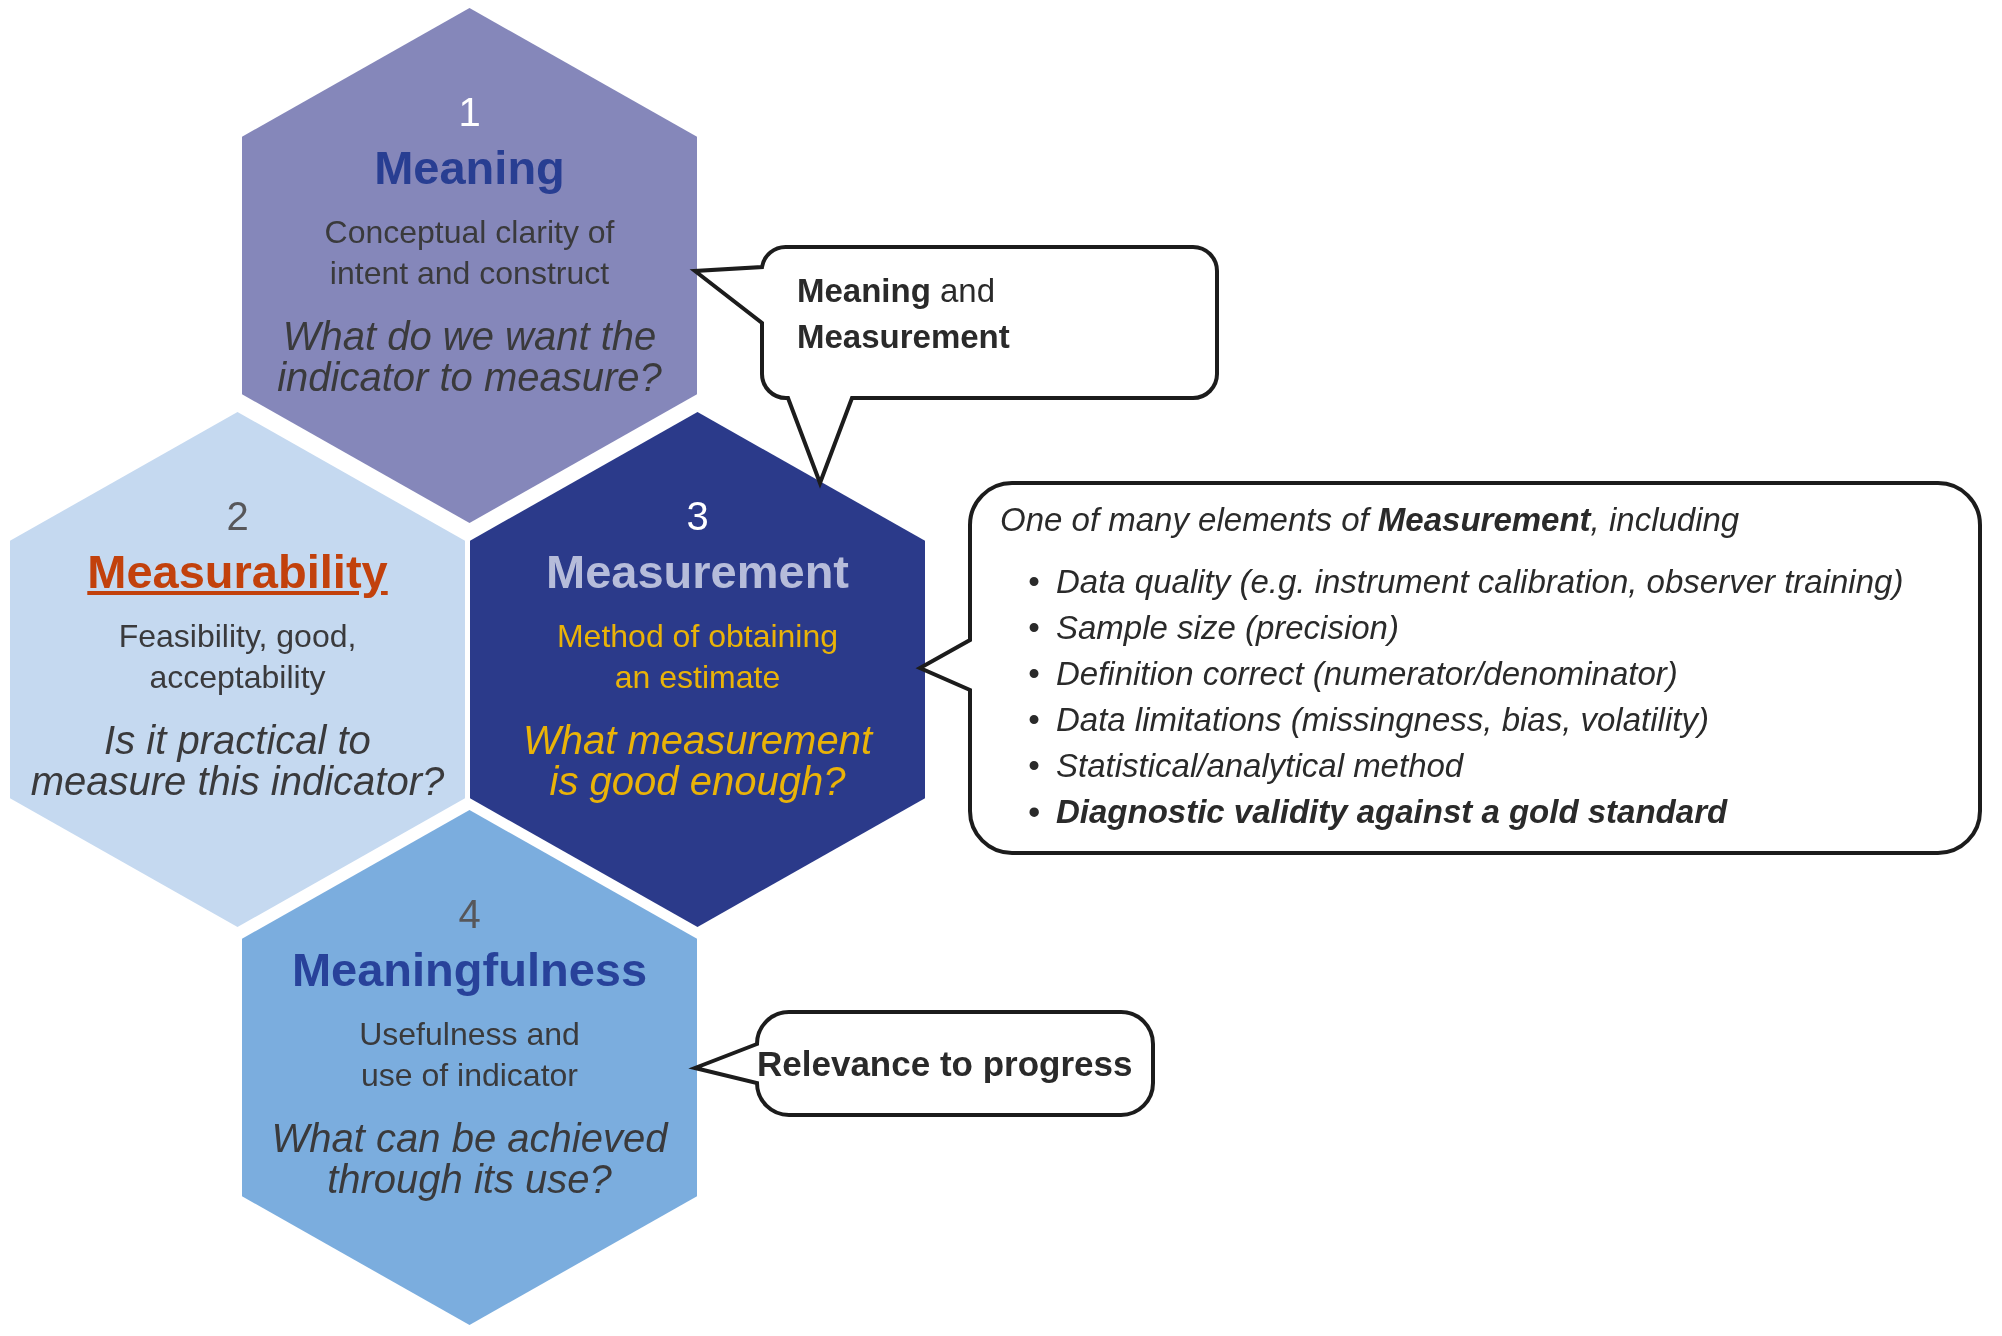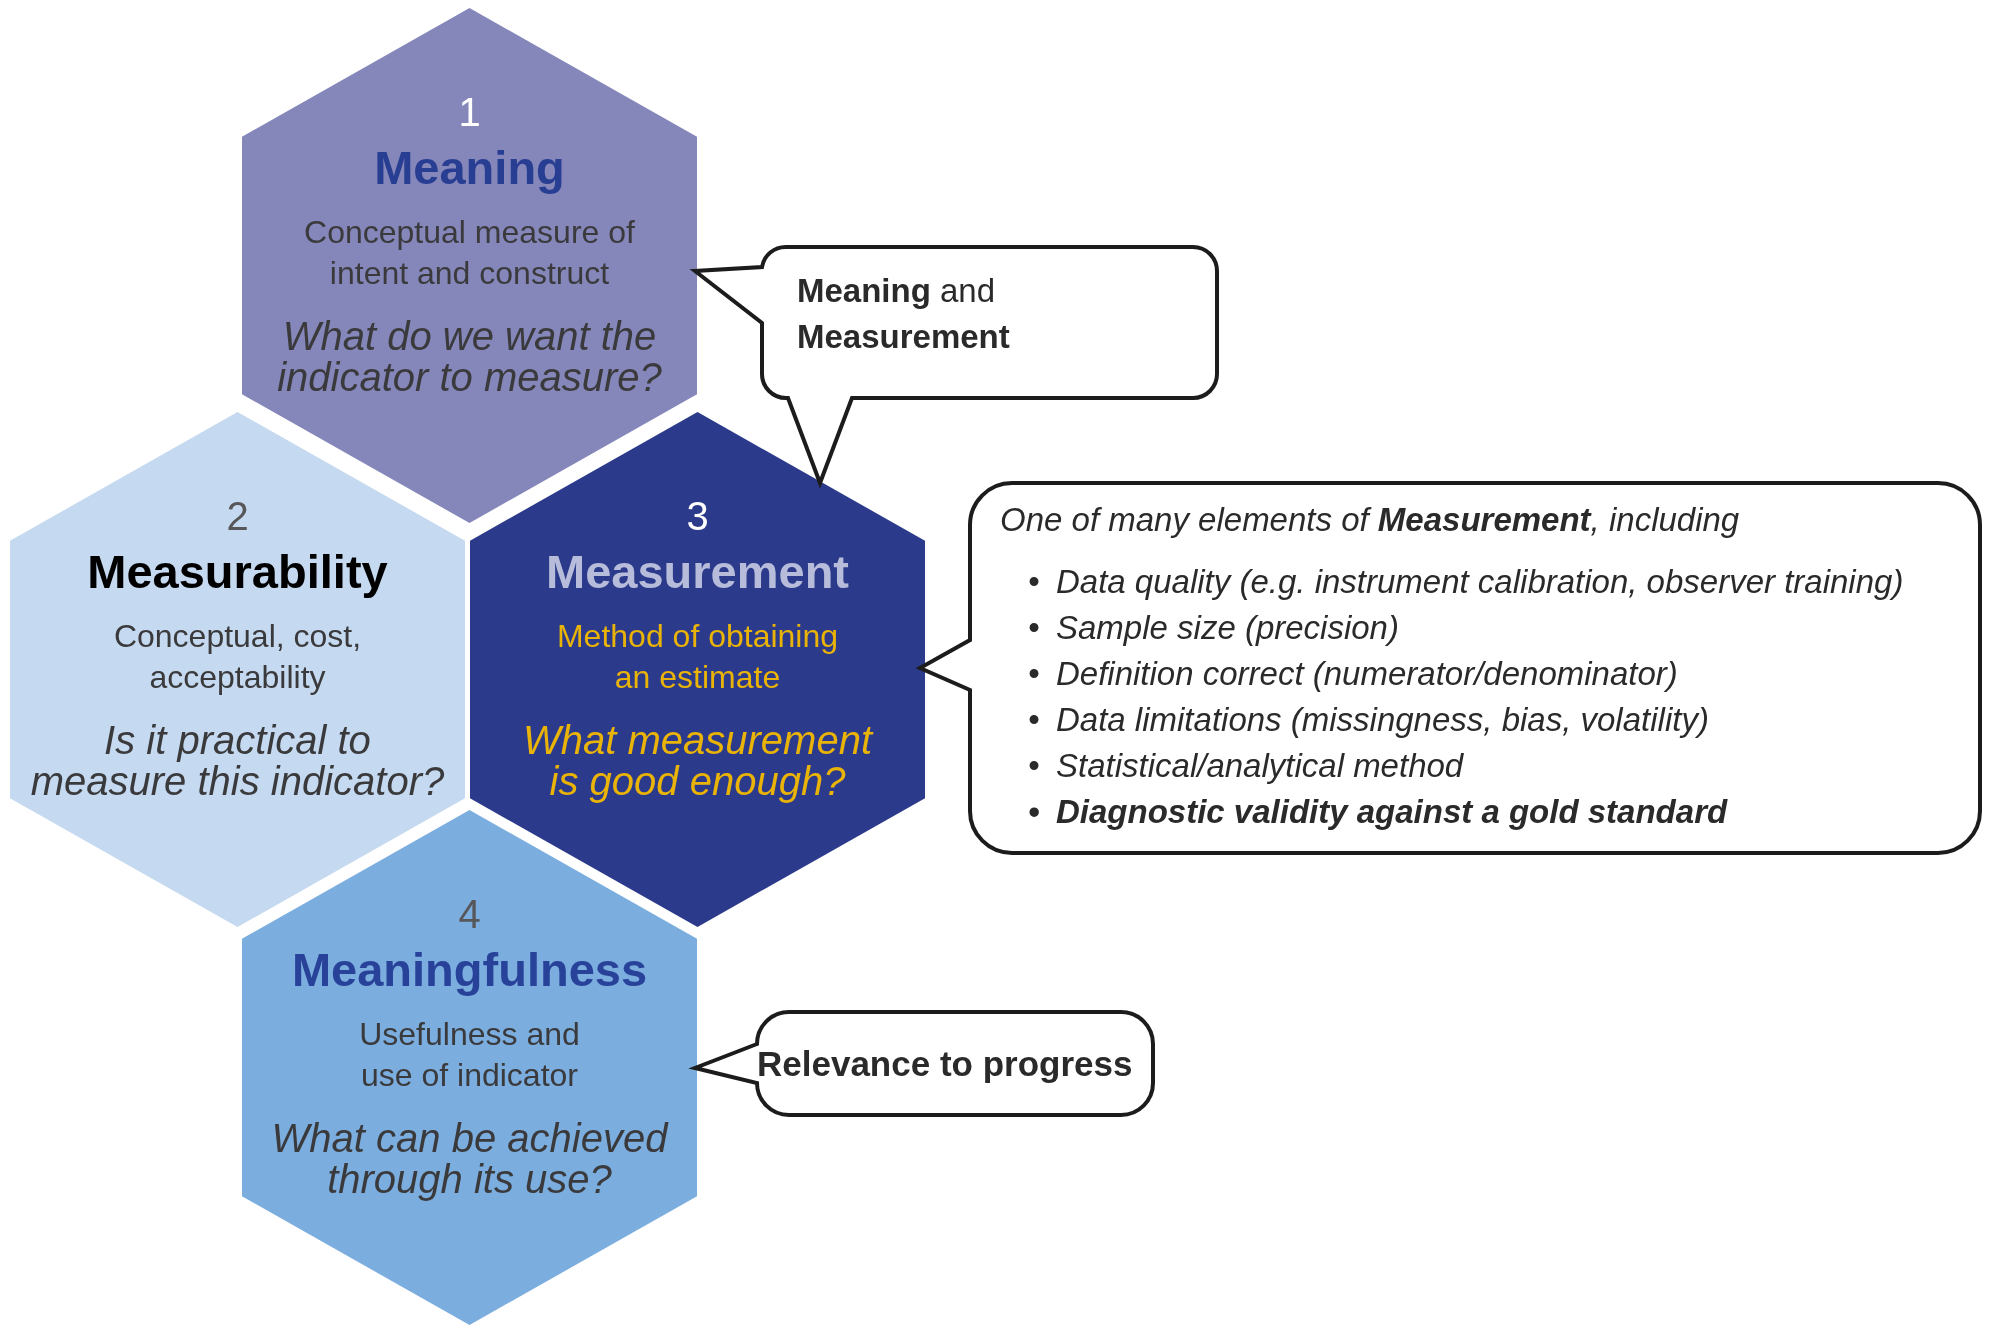--- a/index.html
+++ b/index.html
@@ -27,21 +27,21 @@
   .hex1{left:242px;top:8px;background:#8587ba;}
   .hex2{left:10px;top:412px;background:#c5d9f0;}
   .hex3{left:470px;top:412px;background:#2b3a8a;}
   .hex4{left:242px;top:810px;background:#7badde;}
 
   .hex1 .num{color:#ffffff;}
   .hex1 .title{color:#283e92;}
   .hex1 .body,.hex1 .question{color:#3a3a3c;}
 
   .hex2 .num{color:#57575a;}
-  .hex2 .title{color:#000000;}
+  .hex2 .title{color:#c2410c;text-decoration:underline;}
   .hex2 .body,.hex2 .question{color:#3a3a3c;}
 
   .hex3 .num{color:#ffffff;}
   .hex3 .title{color:#b6bcda;}
   .hex3 .body,.hex3 .question{color:#eab308;}
 
   .hex4 .num{color:#57575a;}
   .hex4 .title{color:#28429a;}
   .hex4 .body,.hex4 .question{color:#3a3a3c;}
 
@@ -64,34 +64,34 @@
 </style>
 </head>
 <body>
 
 <div class="canvas">
 
   <div class="hex hex1">
     <div class="num">1</div>
     <div class="title">Meaning</div>
     <div class="body">
-      <div>Conceptual measure of</div>
+      <div>Conceptual clarity of</div>
       <div>intent and construct</div>
     </div>
     <div class="question">
       <div>What do we want the</div>
       <div>indicator to measure?</div>
     </div>
   </div>
 
   <div class="hex hex2">
     <div class="num">2</div>
     <div class="title">Measurability</div>
     <div class="body">
-      <div>Conceptual, cost,</div>
+      <div>Feasibility, good,</div>
       <div>acceptability</div>
     </div>
     <div class="question">
       <div>Is it practical to</div>
       <div>measure this indicator?</div>
     </div>
   </div>
 
   <div class="hex hex3">
     <div class="num">3</div>

